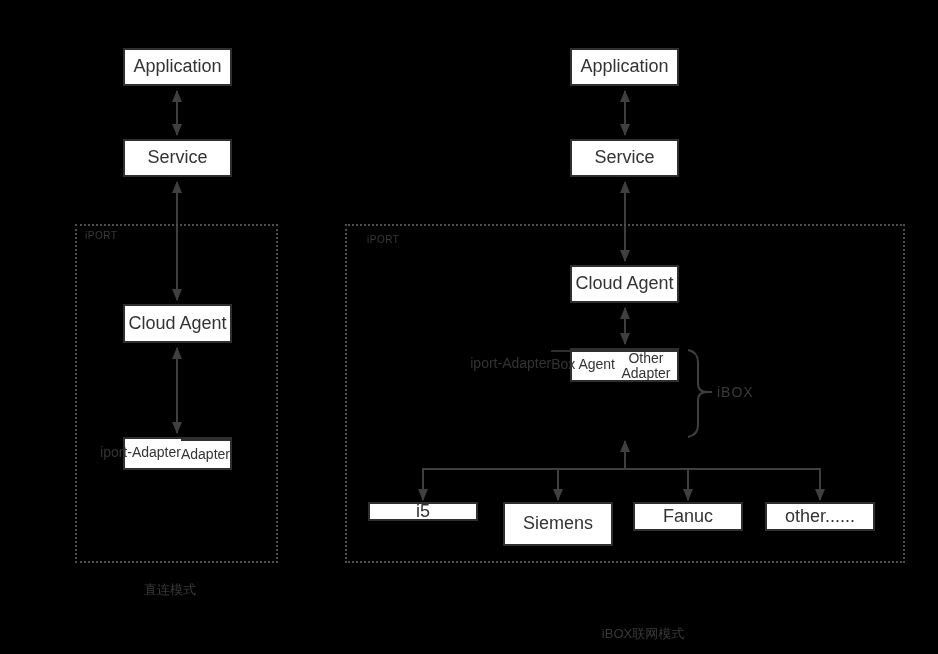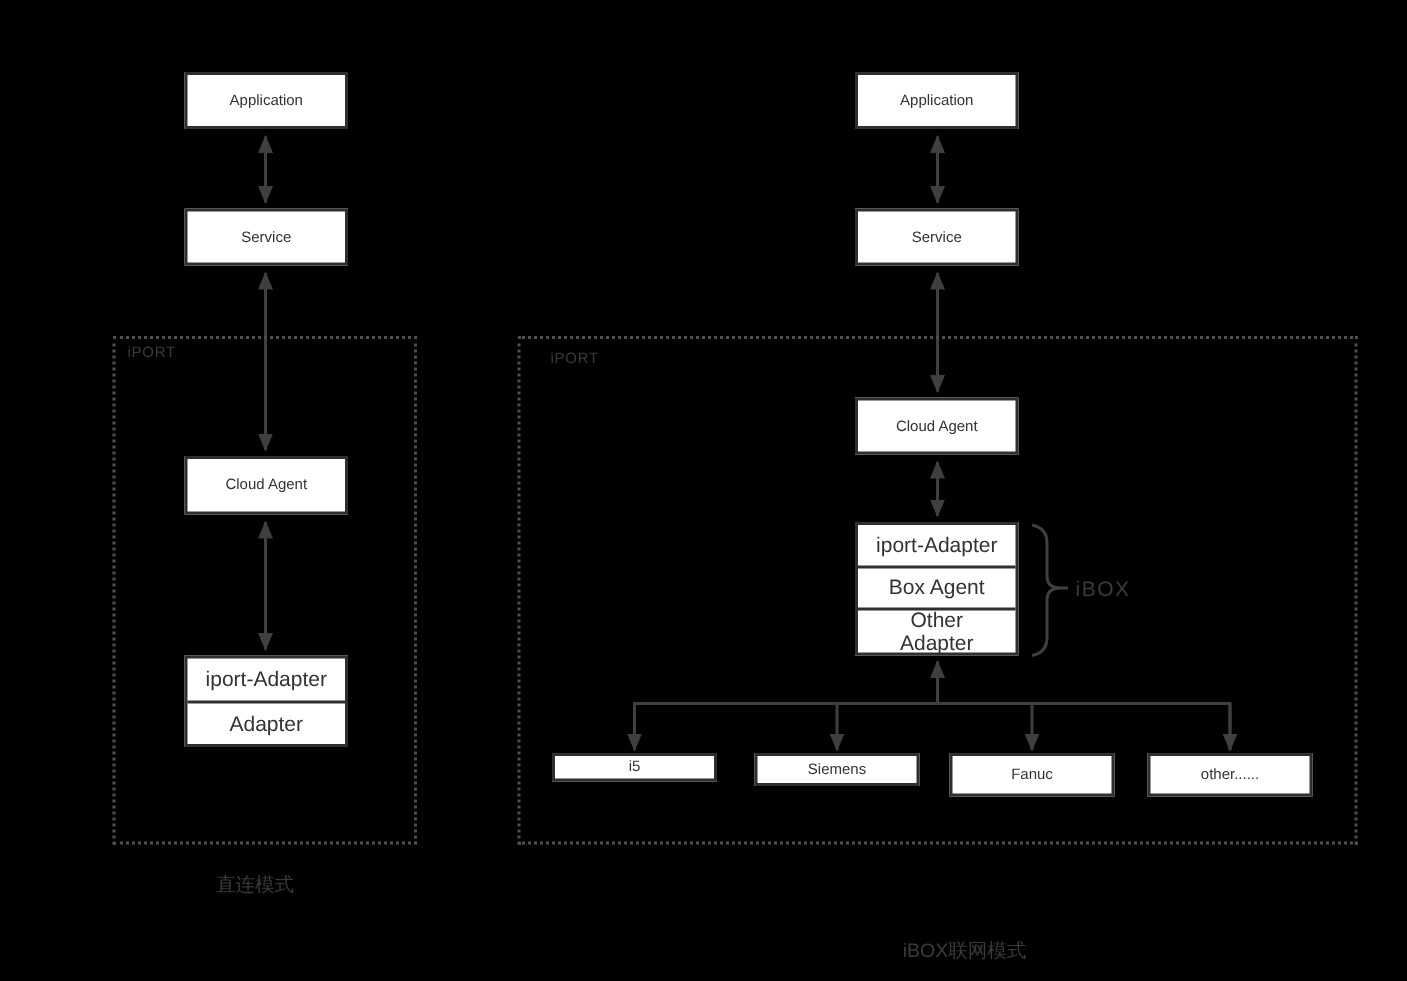--- a/index.html
+++ b/index.html
@@ -19,21 +19,21 @@
     width: 938px;
     height: 654px;
     background: var(--background);
     overflow: hidden;
   }
   .node {
     position: absolute;
     background: var(--box-fill);
     border: 2px solid var(--box-border);
     color: var(--box-text);
-    font-size: 10px;
+    font-size: 18px;
     text-align: center;
     display: flex;
     align-items: center;
     justify-content: center;
     line-height: 1.1;
   }
   .dotted-box {
     position: absolute;
     border: 2px dotted var(--dotted-border);
   }
@@ -41,21 +41,21 @@
     position: absolute;
     color: var(--muted-label);
     font-size: 10px;
     letter-spacing: 0.5px;
   }
   .stack {
     position: absolute;
     background: var(--box-fill);
     border: 2px solid var(--box-border);
     display: flex;
-    flex-direction: column;
+    flex-direction: row;
     justify-content: flex-end;
   }
   .stack .row {
     color: var(--box-text);
     font-size: 14px;
     text-align: center;
     display: flex;
     align-items: center;
     justify-content: center;
     line-height: 1.1;
@@ -169,21 +169,21 @@
     <div class="row" style="height:30px;">
       <span class="wrap-narrow">Other Adapter</span>
     </div>
   </div>
 
   <div class="brace-label" style="left:717px; top:384px;text-align:right;">iBOX</div>
 
   <div class="node" style="left:368px; top:502px; width:110px; height:19px;">
     <span>i5</span>
   </div>
-  <div class="node" style="left:503px; top:502px; width:110px; height:22px;">
+  <div class="node" style="left:503px; top:502px; width:110px; height:44px;">
     <span>Siemens</span>
   </div>
   <div class="node" style="left:633px; top:502px; width:110px; height:29px;">
     <span>Fanuc</span>
   </div>
   <div class="node" style="left:765px; top:502px; width:110px; height:29px;">
     <span>other......</span>
   </div>
 
   <div class="caption" style="left:643px; top:625px;">iBOX联网模式</div>

